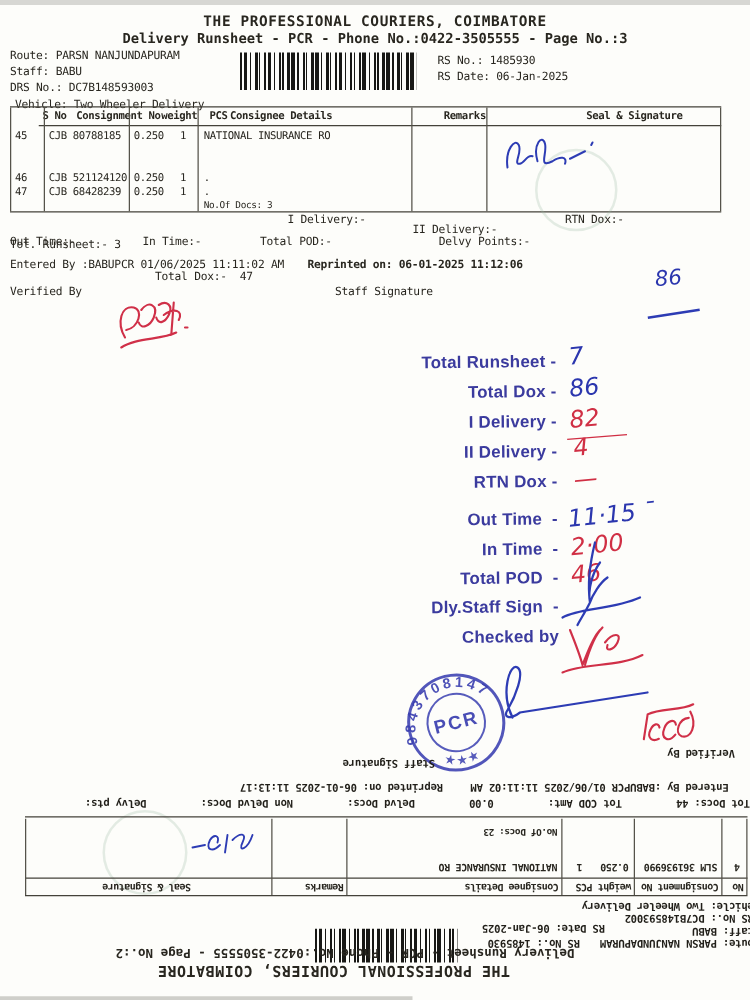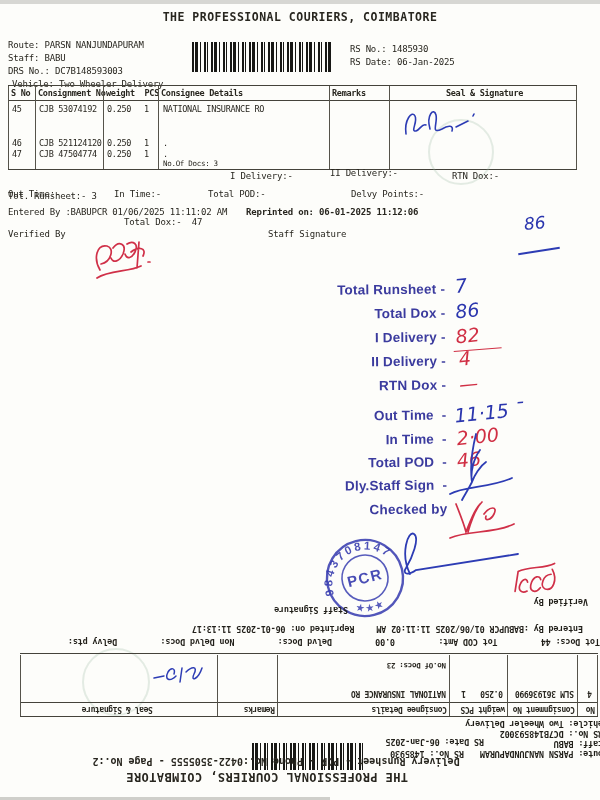--- a/index.html
+++ b/index.html
@@ -9,21 +9,21 @@
   .page::after{content:"";position:absolute;left:0;bottom:0;width:55%;height:3px;background:#cfcfca;}
   .abs{position:absolute;}
   .mono{font-size:9px;white-space:pre;letter-spacing:-0.2px;}
   .ctr{text-align:center;}
   .t-title{left:0;top:10px;width:600px;font-size:11.5px;font-weight:700;letter-spacing:0.5px;}
   .t-subtitle{left:0;top:24px;width:600px;font-size:11px;font-weight:700;}
   .barcode{background:repeating-linear-gradient(90deg,#181815 0 2px,rgba(0,0,0,0) 2px 3px,#181815 3px 6px,rgba(0,0,0,0) 6px 8px,#181815 8px 9px,rgba(0,0,0,0) 9px 12px,#181815 12px 14px,rgba(0,0,0,0) 14px 15px,#181815 15px 16px,rgba(0,0,0,0) 16px 19px);}
   
   .rs-table{left:8px;top:85px;width:569px;border-top:1.3px solid #44423a;}
   .rs-head{display:grid;grid-template-columns:27px 68px 55px 171px 60px 188px;height:14px;
-           border-bottom:1.2px solid #44423a;align-items:center;}
+           border-bottom:1.2px solid #44423a;align-items:center;margin-left:23px;}
   .rs-head .hc{font-size:8.5px;font-weight:700;white-space:pre;padding-left:3px;letter-spacing:-0.3px;}
   .rs-body{position:relative;height:68px;border-bottom:1.6px solid #44423a;}
   .vline{position:absolute;top:-15px;bottom:0;width:1px;background:#55534a;}
   .cell{position:absolute;font-size:8.5px;white-space:pre;letter-spacing:-0.3px;}
   .faint-stamp{border:2px solid rgba(150,185,160,0.25);border-radius:50%;}
   
   .hw-label{font-family:"Liberation Sans",sans-serif;font-weight:700;font-size:13.5px;color:#3b3b9e;
             text-align:right;letter-spacing:0.2px;white-space:pre;}
   .hw{font-family:"DejaVu Sans",sans-serif;font-style:italic;font-size:19px;white-space:pre;
       transform:rotate(-5deg);display:inline-block;}
@@ -41,20 +41,21 @@
   .b-cell{position:absolute;font-size:8px;font-weight:600;white-space:pre;letter-spacing:-0.3px;}
   .seg-line{display:flex;justify-content:space-between;}
   svg{overflow:visible;}
 </style>
 </head>
 <body>
 
 <div class="page">
 
   <div class="abs t-title ctr">THE PROFESSIONAL COURIERS, COIMBATORE</div>
+  <div class="abs t-subtitle ctr">Delivery Runsheet - PCR - Phone No.:0422-3505555 - Page No.:3</div>
 
   <div class="abs mono" style="left:8px;top:40px;">Route: PARSN NANJUNDAPURAM</div>
   <div class="abs mono" style="left:8px;top:53px;">Staff: BABU</div>
   <div class="abs mono" style="left:8px;top:66px;">DRS No.: DC7B148593003</div>
   <div class="abs mono" style="left:12px;top:79px;">Vehicle: Two Wheeler Delivery</div>
 
   <div class="abs barcode" style="left:192px;top:42px;width:141px;height:30px;"></div>
 
   <div class="abs mono" style="left:350px;top:44px;">RS No.: 1485930</div>
   <div class="abs mono" style="left:350px;top:57px;">RS Date: 06-Jan-2025</div>
@@ -71,50 +72,50 @@
     <div class="rs-body">
       <div class="vline" style="left:27px;"></div>
         <div class="vline" style="left:95px;"></div>
       <div class="vline" style="left:150px;"></div>
         <div class="vline" style="left:321px;"></div>
       <div class="vline" style="left:381px;"></div>
       <div class="vline" style="left:0;"></div>
         <div class="vline" style="left:568px;"></div>
 
       <span class="cell" style="left:4px;top:3px;">45</span>
-      <span class="cell" style="left:31px;top:3px;">CJB 53074192</span>
+      <span class="cell" style="left:31px;top:3px;">CJB 80788185</span>
       <span class="cell" style="left:99px;top:3px;">0.250</span>
       <span class="cell" style="left:136px;top:3px;">1</span>
       <span class="cell" style="left:155px;top:3px;">NATIONAL INSURANCE RO</span>
 
       <span class="cell" style="left:4px;top:37px;">46</span>
       <span class="cell" style="left:31px;top:37px;">CJB 521124120</span>
       <span class="cell" style="left:99px;top:37px;">0.250</span>
       <span class="cell" style="left:136px;top:37px;">1</span>
       <span class="cell" style="left:155px;top:37px;">.</span>
 
       <span class="cell" style="left:4px;top:48px;">47</span>
-      <span class="cell" style="left:31px;top:48px;">CJB 47504774</span>
+      <span class="cell" style="left:31px;top:48px;">CJB 68428239</span>
       <span class="cell" style="left:99px;top:48px;">0.250</span>
       <span class="cell" style="left:136px;top:48px;">1</span>
       <span class="cell" style="left:155px;top:48px;">.</span>
 
       <span class="cell" style="left:155px;top:58px;font-size:7.5px;">No.Of Docs: 3</span>
 
       <div class="abs faint-stamp" style="left:420px;top:18px;width:62px;height:62px;"></div>
       <svg class="abs" style="left:392px;top:5px;" width="86" height="36" viewBox="0 0 86 36">
         <path d="M6,28 C4,14 12,4 15,10 C18,16 10,26 16,25 C20,24 22,17 26,19 M30,23 C26,9 34,1 36,9 C38,17 30,29 42,23 C48,19 54,19 52,25 M56,21 L68,15 M74,8 L73,10" fill="none" stroke="#2d3cb4" stroke-width="1.6" stroke-linecap="round"></path>
       </svg>
     </div>
   </div>
 
   <span class="abs mono" style="left:8px;top:171px;margin-top:20px;">Tot. Runsheet:- 3</span>
   <span class="abs mono" style="left:124px;top:171px;margin-top:46px;">Total Dox:-  47</span>
   <span class="abs mono" style="left:230px;top:171px;">I Delivery:-</span>
-  <span class="abs mono" style="left:330px;top:168px;">II Delivery:-</span>
+  <span class="abs mono" style="left:330px;top:179px;">II Delivery:-</span>
   <span class="abs mono" style="left:452px;top:171px;">RTN Dox:-</span>
 
   <span class="abs mono" style="left:8px;top:189px;">Out Time:-</span>
   <span class="abs mono" style="left:114px;top:189px;">In Time:-</span>
   <span class="abs mono" style="left:208px;top:189px;">Total POD:-</span>
   <span class="abs mono" style="left:303px;top:189px;margin-left:48px;">Delvy Points:-</span>
 
   <span class="abs mono" style="left:8px;top:207px;">Entered By :BABUPCR 01/06/2025 11:11:02 AM</span>
   <span class="abs mono" style="left:246px;top:207px;font-weight:bold;">Reprinted on: 06-01-2025 11:12:06</span>
 

